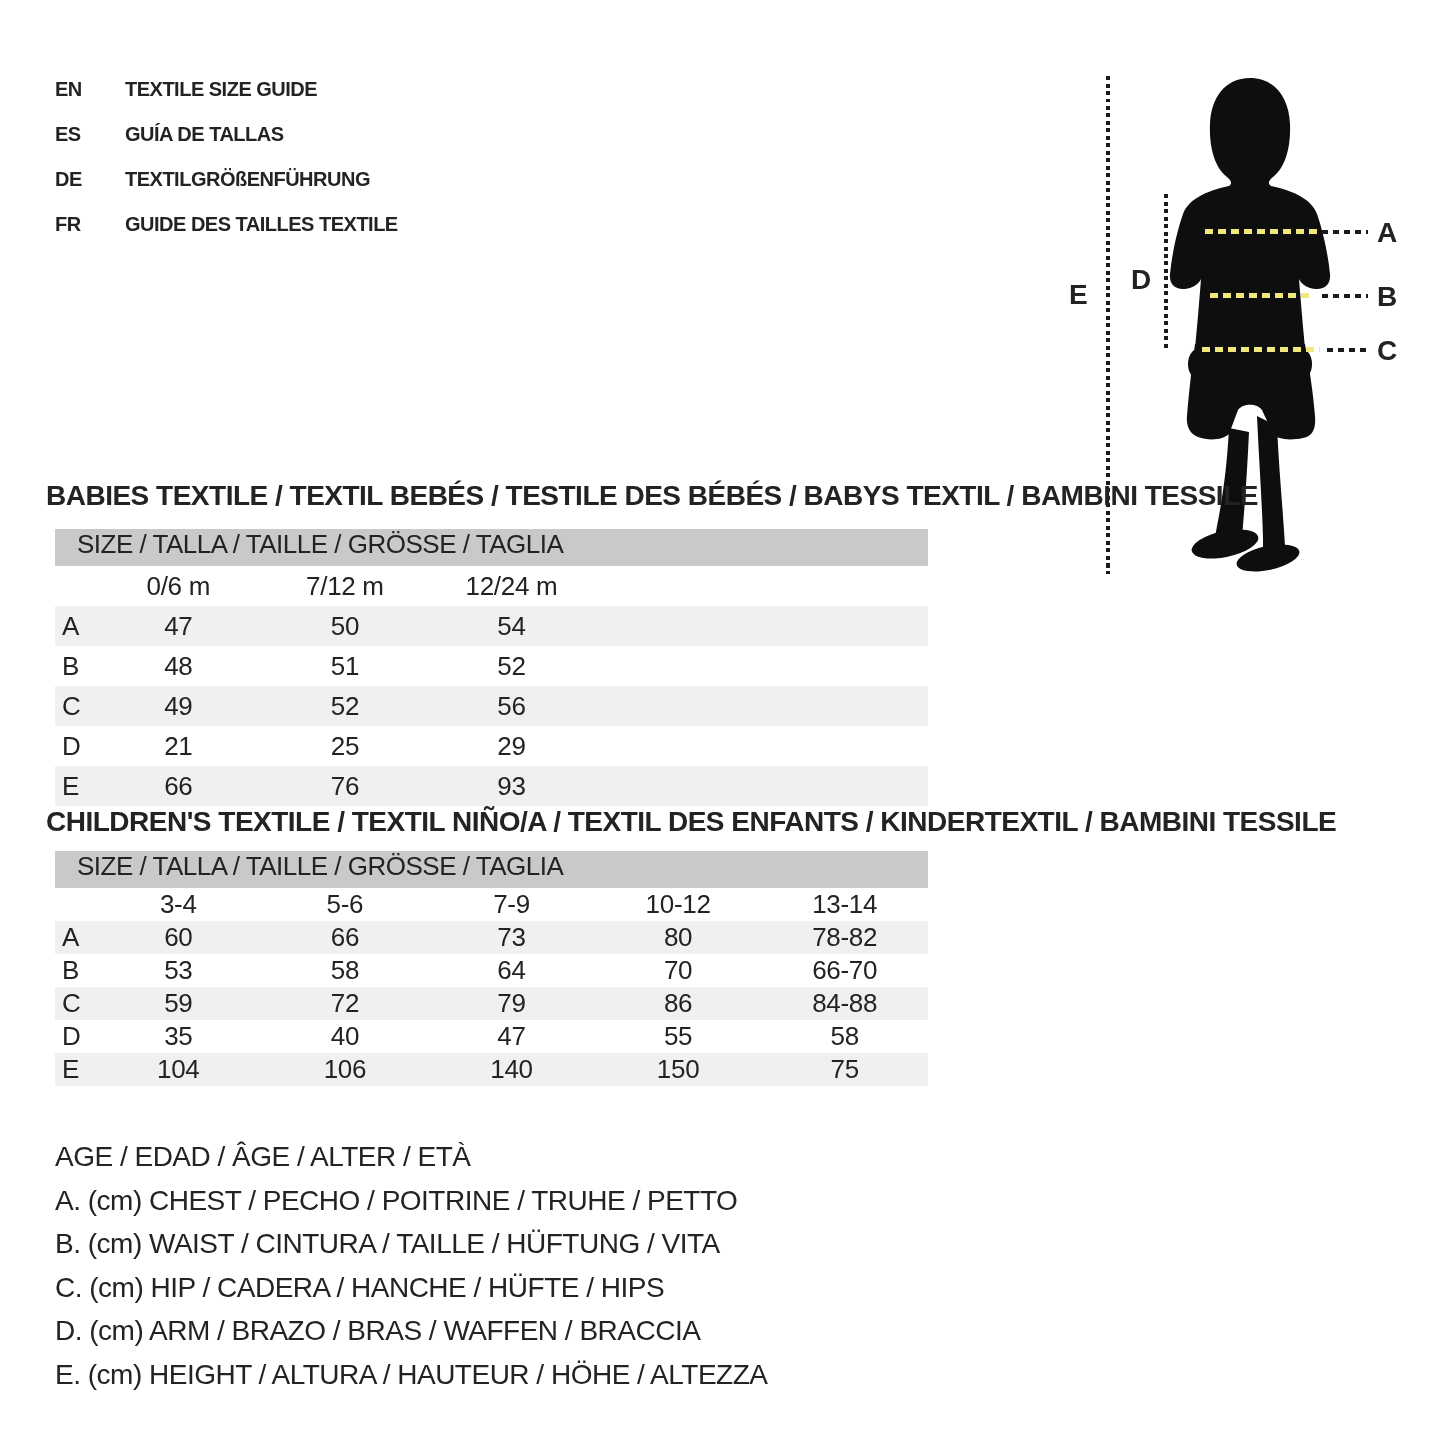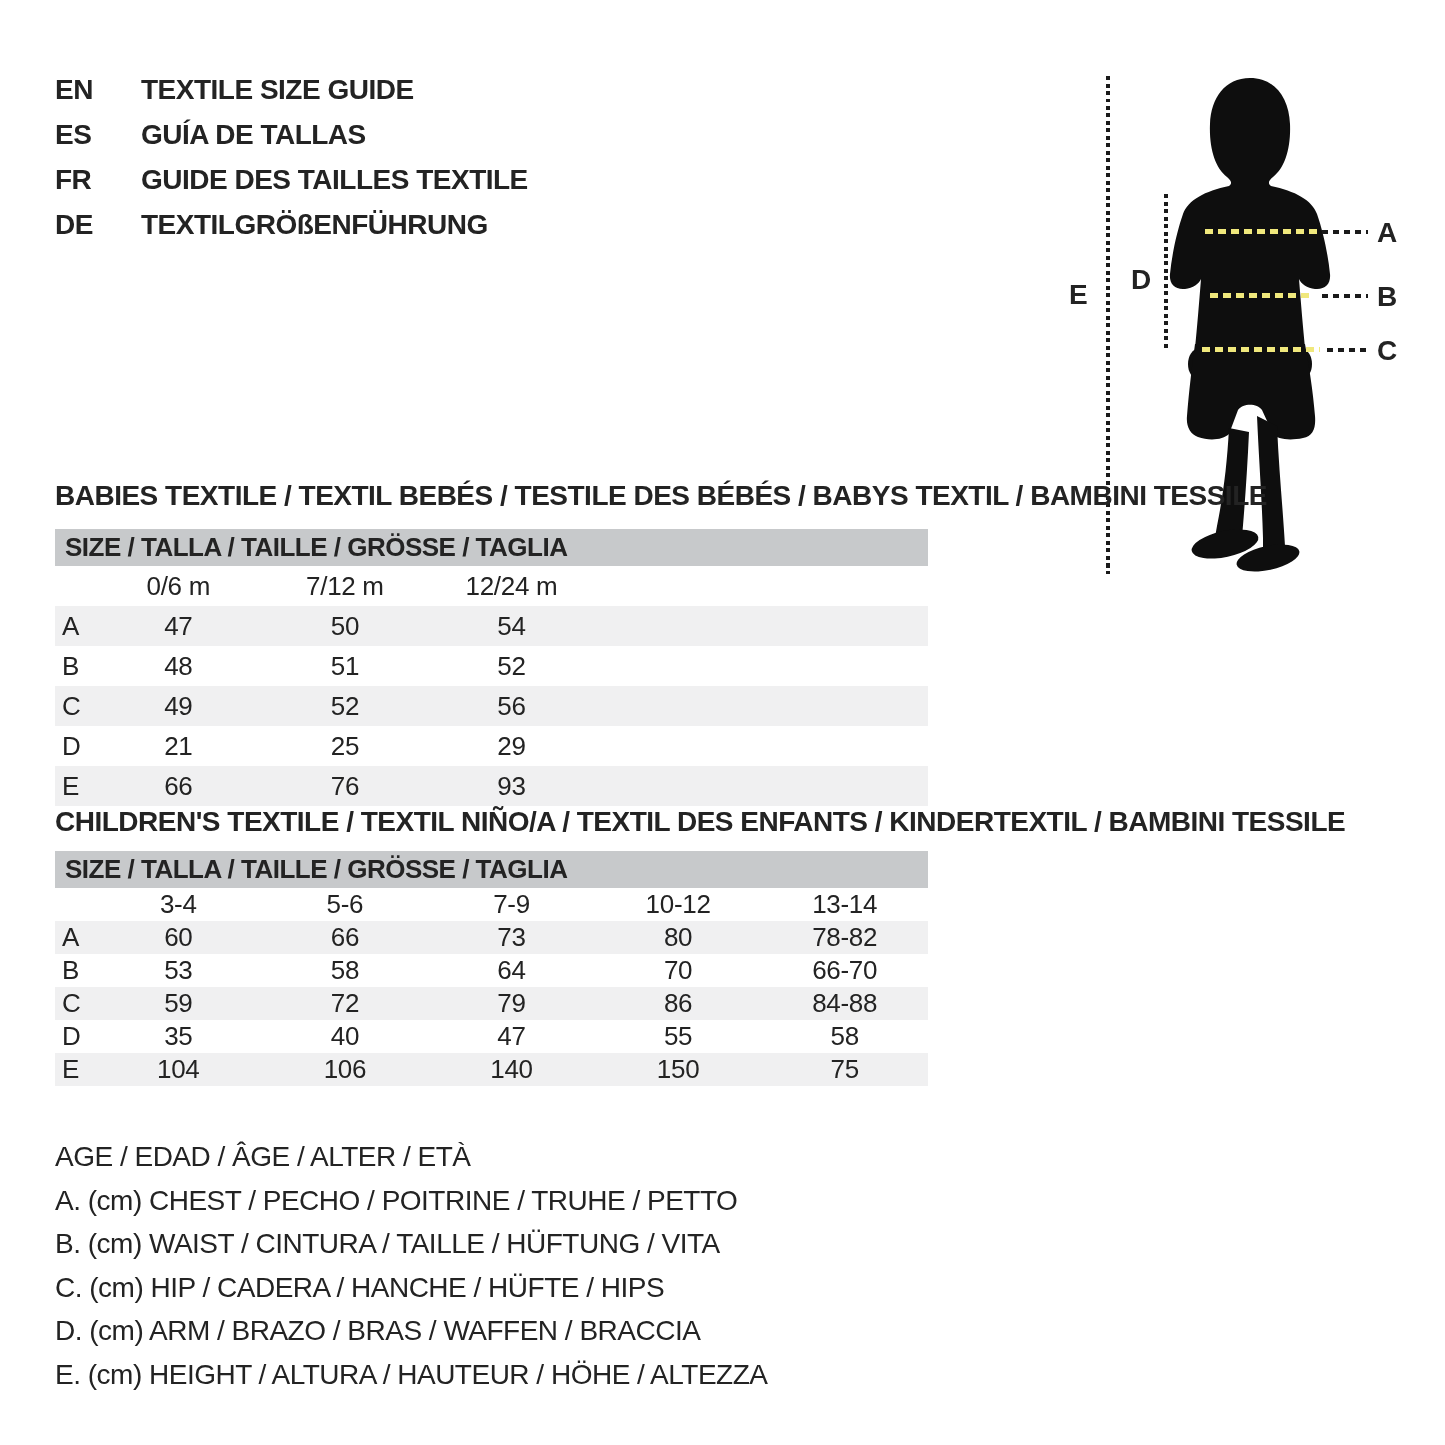--- a/index.html
+++ b/index.html
@@ -4,47 +4,47 @@
 <style>
   :root{
     --bar:#c7c9cb; --stripe:#f0f0f1; --ink:#232323; --sil:#0e0e0e; --yel:#f0e87c;
   }
   html,body{margin:0;padding:0;background:#fff;}
   .canvas{position:relative;width:1445px;height:1445px;background:#fff;overflow:hidden;
           font-family:"Liberation Sans","DejaVu Sans",sans-serif;color:var(--ink);}
 
   
   .lang{position:absolute;left:55px;top:67px;}
-  .lang-row{display:flex;line-height:45px;font-size:28px;font-weight:700;letter-spacing:-0.5px;gap:16px;}
+  .lang-row{display:flex;line-height:45px;font-size:20px;font-weight:700;letter-spacing:-0.5px;}
   .lang-row .code{width:70px;}
 
   
   .vline{position:absolute;width:4px;
          background-image:repeating-linear-gradient(180deg,#1a1a1a 0 4px,transparent 4px 7.5px);}
   .e-line{left:1106px;top:76px;height:498px;}
   .d-line{left:1164px;top:194px;height:156px;}
   .sil{position:absolute;left:1165px;top:76px;width:170px;height:500px;}
   .ydash{position:absolute;height:5px;
          background-image:repeating-linear-gradient(90deg,var(--yel) 0 8px,transparent 8px 13px);}
   .bdash{position:absolute;height:4px;
          background-image:repeating-linear-gradient(90deg,#1a1a1a 0 6px,transparent 6px 11px);}
   .mlabel{position:absolute;font-size:28px;font-weight:700;letter-spacing:-0.5px;}
 
   
-  .heading{position:absolute;left:55px;margin:0;font-size:28px;font-weight:700;
+  .heading{position:absolute;left:46px;margin:0;font-size:28px;font-weight:700;
            letter-spacing:-0.5px;white-space:nowrap;}
   .babies-h{top:480px;}
   .children-h{top:806px;}
 
   
   .size-table{position:absolute;left:55px;width:873px;}
   .babies{top:529px;}
   .children{top:851px;}
-  .size-bar{height:37px;background:var(--bar);display:flex;align-items:center;
-            padding-left:10px;box-sizing:border-box;font-size:26px;font-weight:700;letter-spacing:-0.5px;}
+  .size-bar{height:37px;background:var(--bar);display:flex;
+            padding-left:22px;box-sizing:border-box;font-size:26px;font-weight:400;letter-spacing:-0.5px;}
   .trow{display:flex;align-items:center;font-size:26px;letter-spacing:-0.3px;}
   .cols-row{height:32px;}
   .children .trow{height:33px;}
   .babies .trow{height:40px;}
   .trow .lbl{flex:0 0 40px;padding-left:7px;box-sizing:border-box;}
   .trow .val{flex:0 0 166.6px;text-align:center;}
   .trow.stripe{background:var(--stripe);}
 
   
   .legend{position:absolute;left:55px;top:1135px;}
@@ -58,26 +58,26 @@
   <section class="lang">
       <div class="lang-row">
         <span class="code">EN</span>
         <span class="title">TEXTILE SIZE GUIDE</span>
       </div>
       <div class="lang-row">
         <span class="code">ES</span>
         <span class="title">GUÍA DE TALLAS</span>
       </div>
       <div class="lang-row">
+        <span class="code">DE</span>
+        <span class="title">TEXTILGRÖßENFÜHRUNG</span>
+      </div>
+      <div class="lang-row">
         <span class="code">FR</span>
         <span class="title">GUIDE DES TAILLES TEXTILE</span>
-      </div>
-      <div class="lang-row">
-        <span class="code">DE</span>
-        <span class="title">TEXTILGRÖßENFÜHRUNG</span>
       </div>
     </section>
 
   <div>
     <div class="vline e-line"></div>
     <div class="vline d-line"></div>
 
     <svg class="sil" viewBox="0 0 170 500" aria-hidden="true">
       <g fill="#0e0e0e">
         <path d="M85,2 C110,2 124,22 125,48 C126,72 120,92 108,101 C103,105 103,108 106,110

